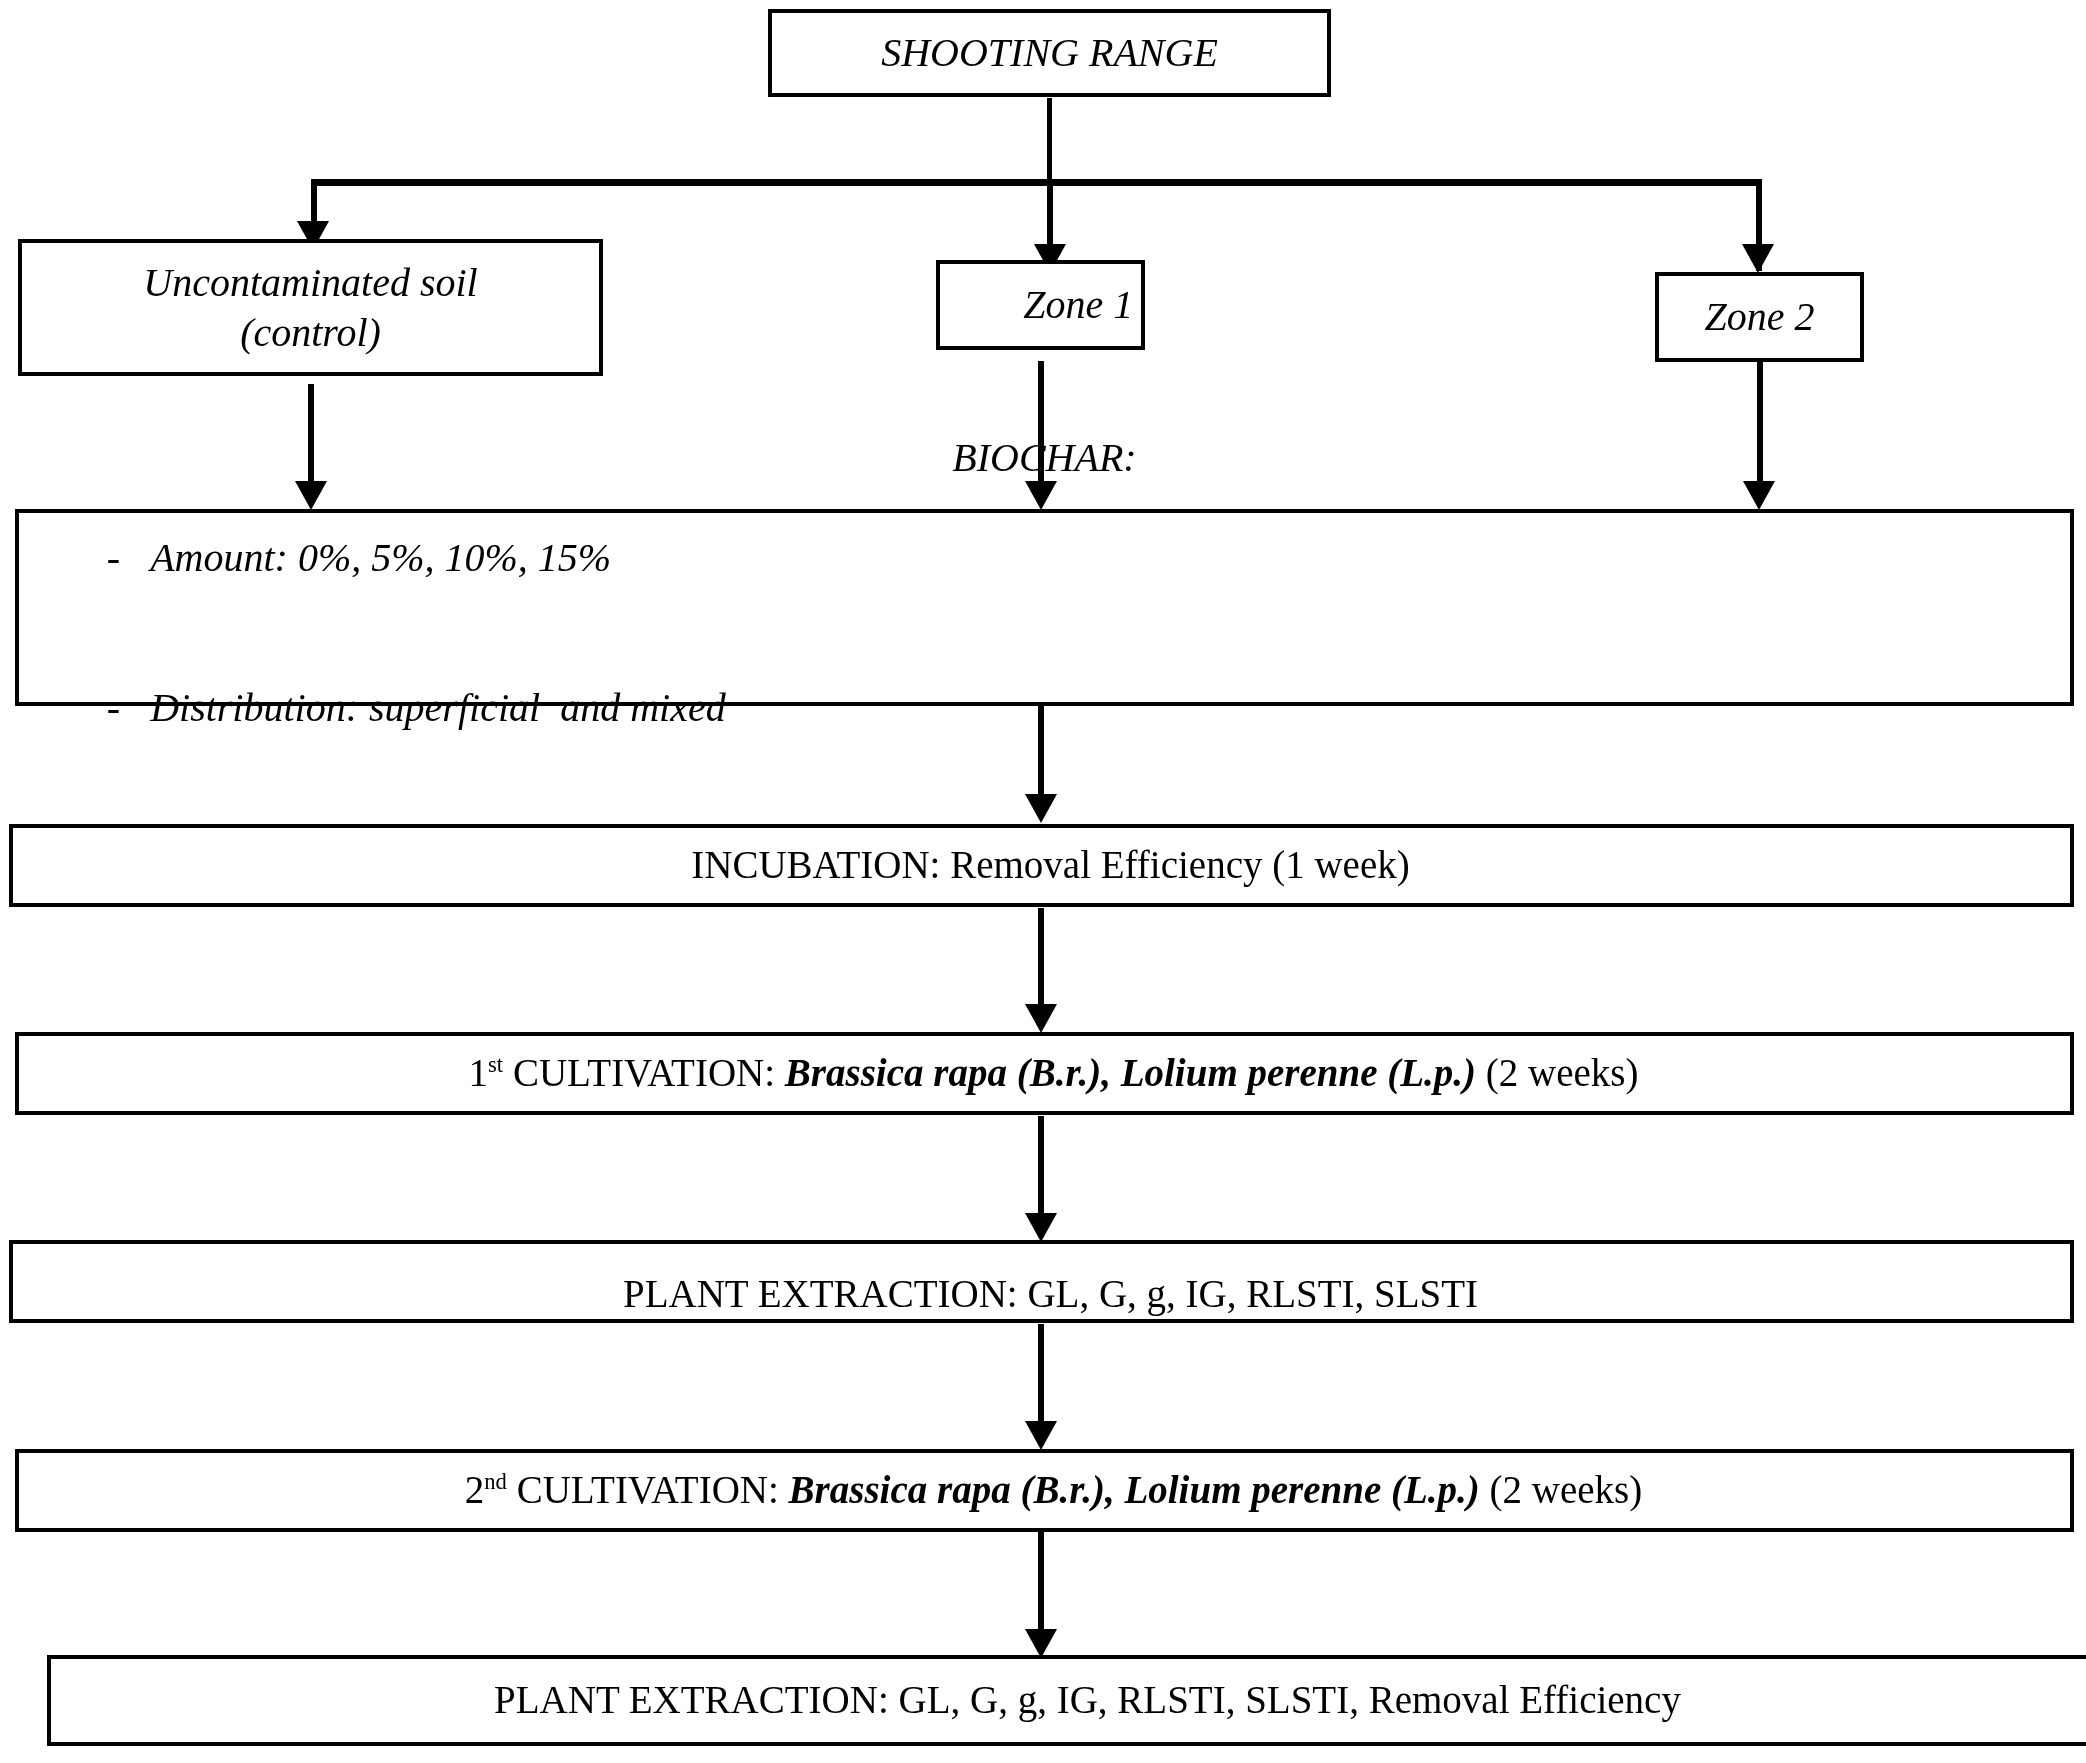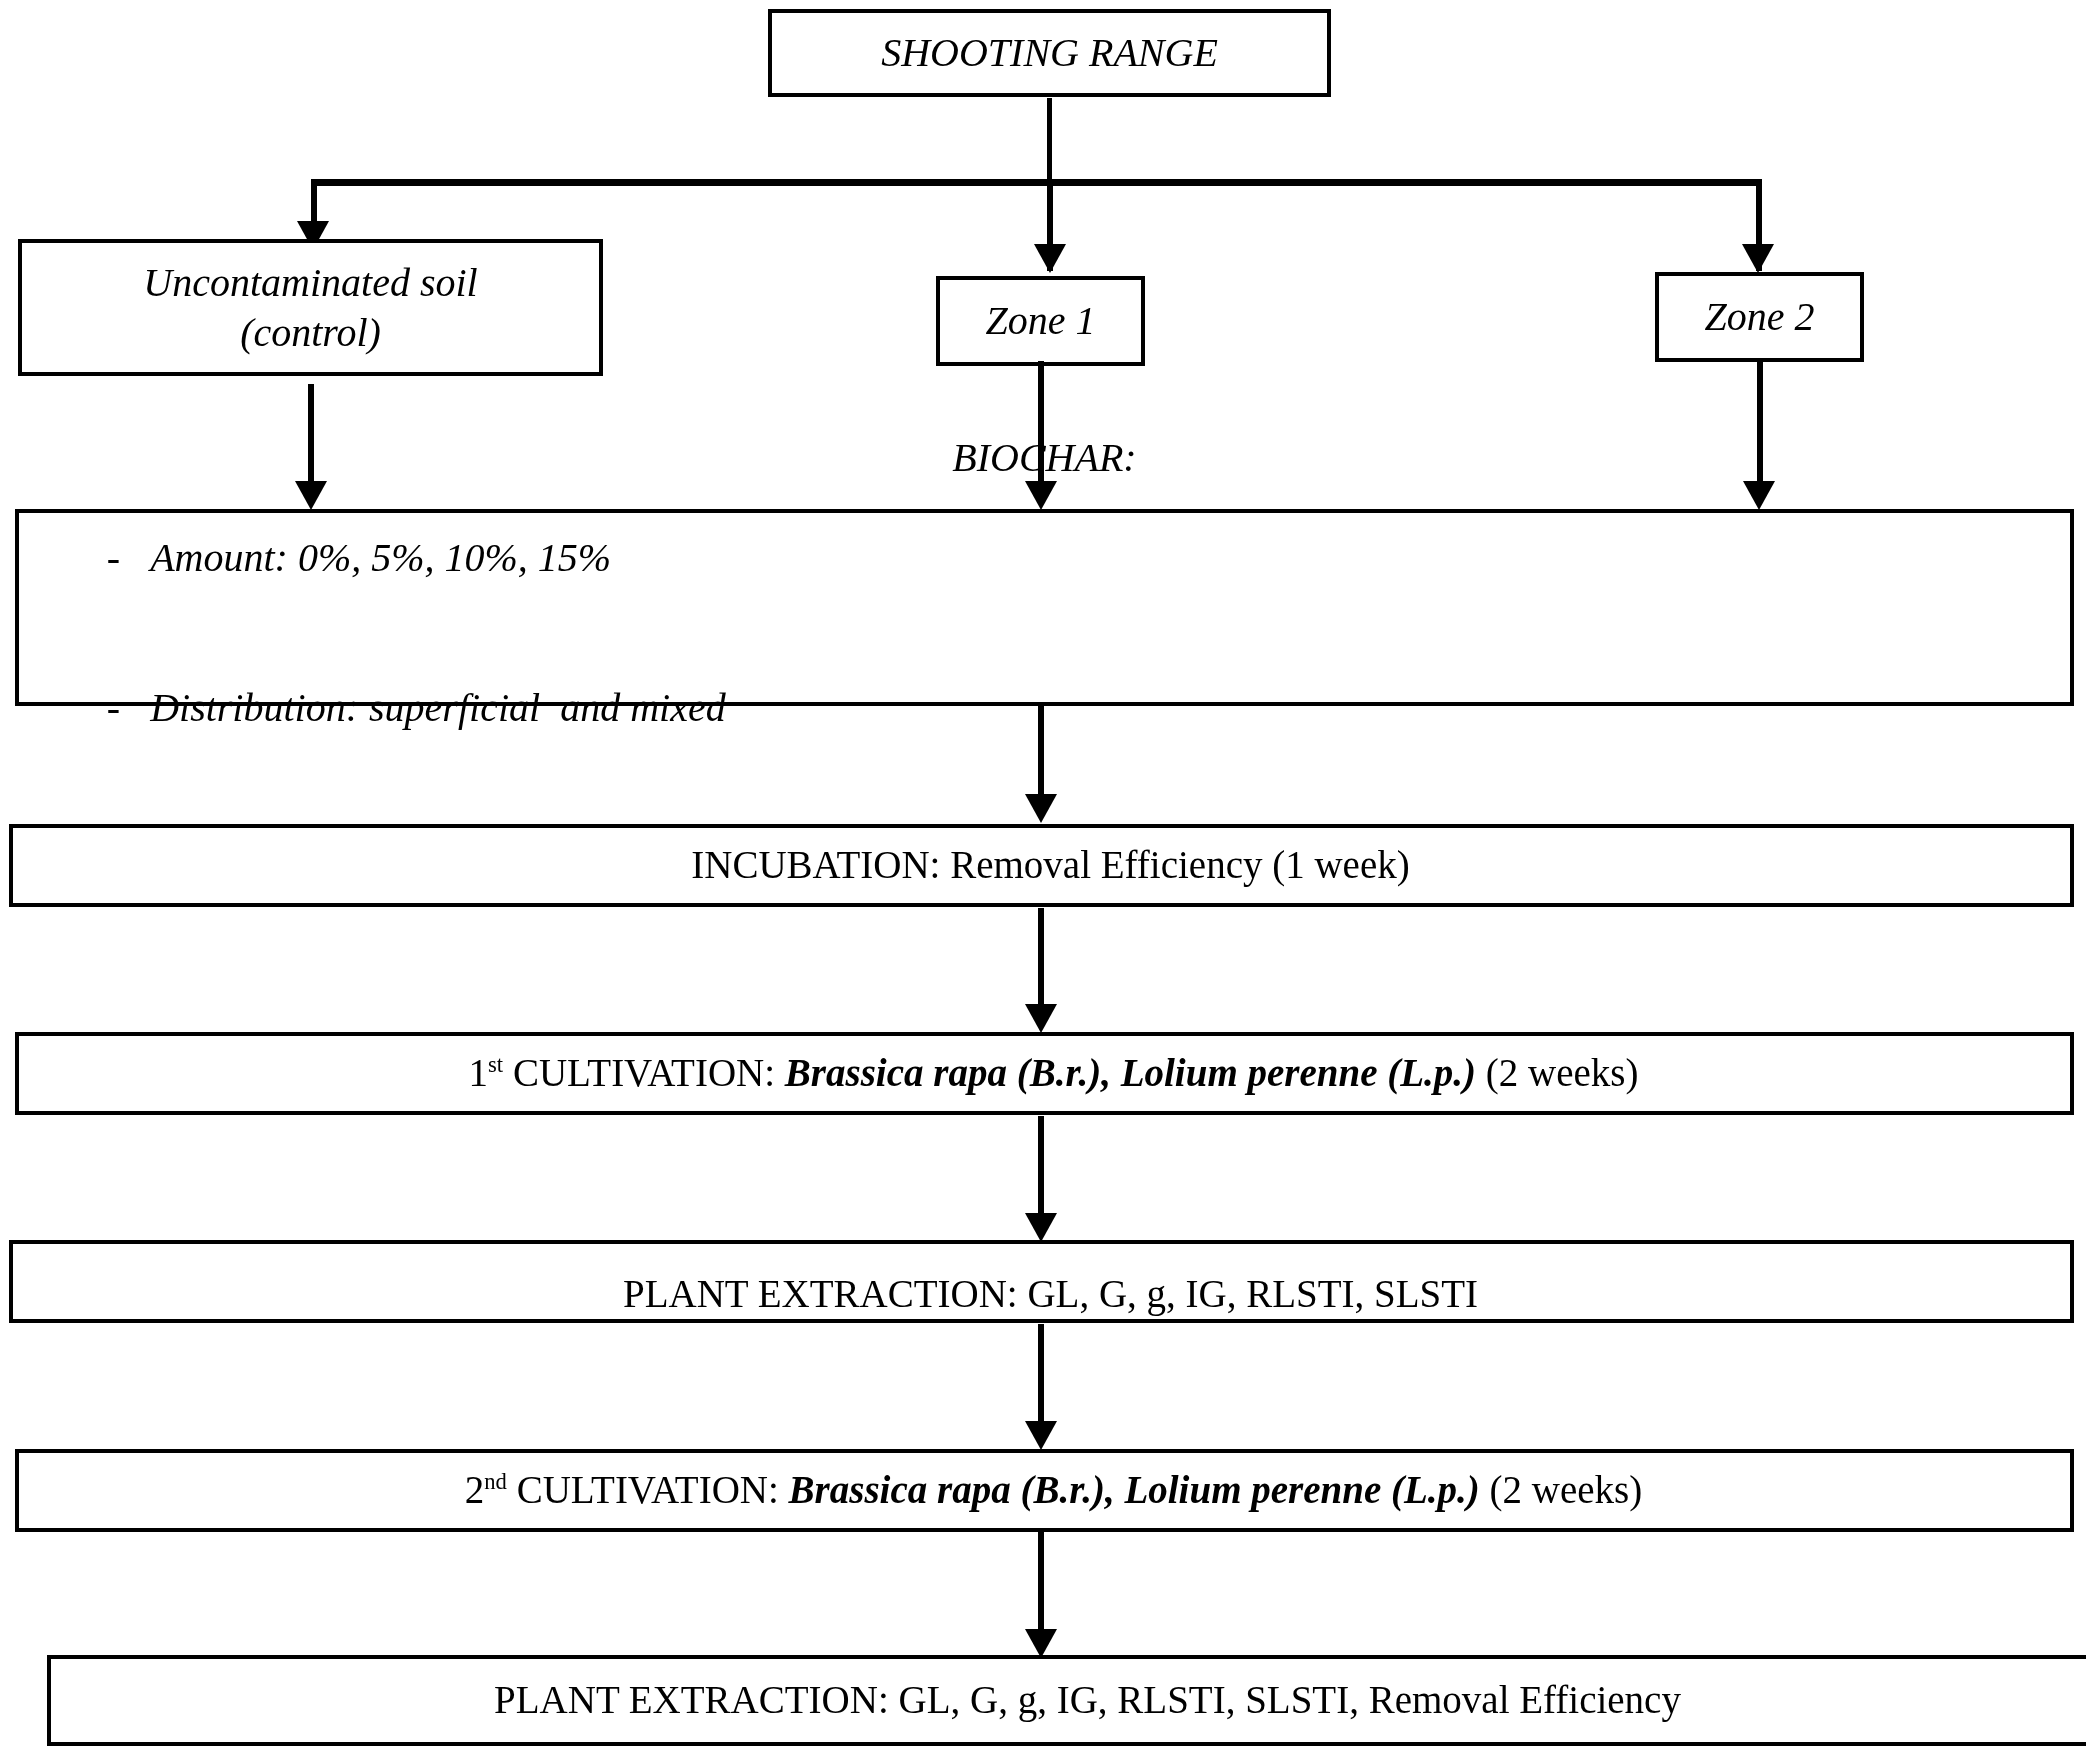--- a/index.html
+++ b/index.html
@@ -85,21 +85,21 @@
   <div class="ln vline" style="left:1756px; top:179px; width:5.9px; height:92px;"></div>
   <div class="arrow" style="left:1742px; top:244px;"></div>
 
   <div class="box t62" style="left:18px; top:239px; width:585px; height:137px;">
     <div class="inner">
       <span class="biochar-line">Uncontaminated soil</span>
       <span class="biochar-line">(control)</span>
     </div>
   </div>
 
-  <div class="box t62" style="left:936px; top:276px; width:209px; height:90px;">
+  <div class="box t62" style="left:936px; top:260px; width:209px; height:90px;text-align:right;">
     <span class="inner">Zone 1</span>
   </div>
 
   <div class="box t62" style="left:1655px; top:272px; width:209px; height:90px;">
     <span class="inner">Zone 2</span>
   </div>
 
   <div class="ln vline" style="left:308px; top:384px; width:5.9px; height:101px;"></div>
   <div class="arrow" style="left:295px; top:481px;"></div>
 

